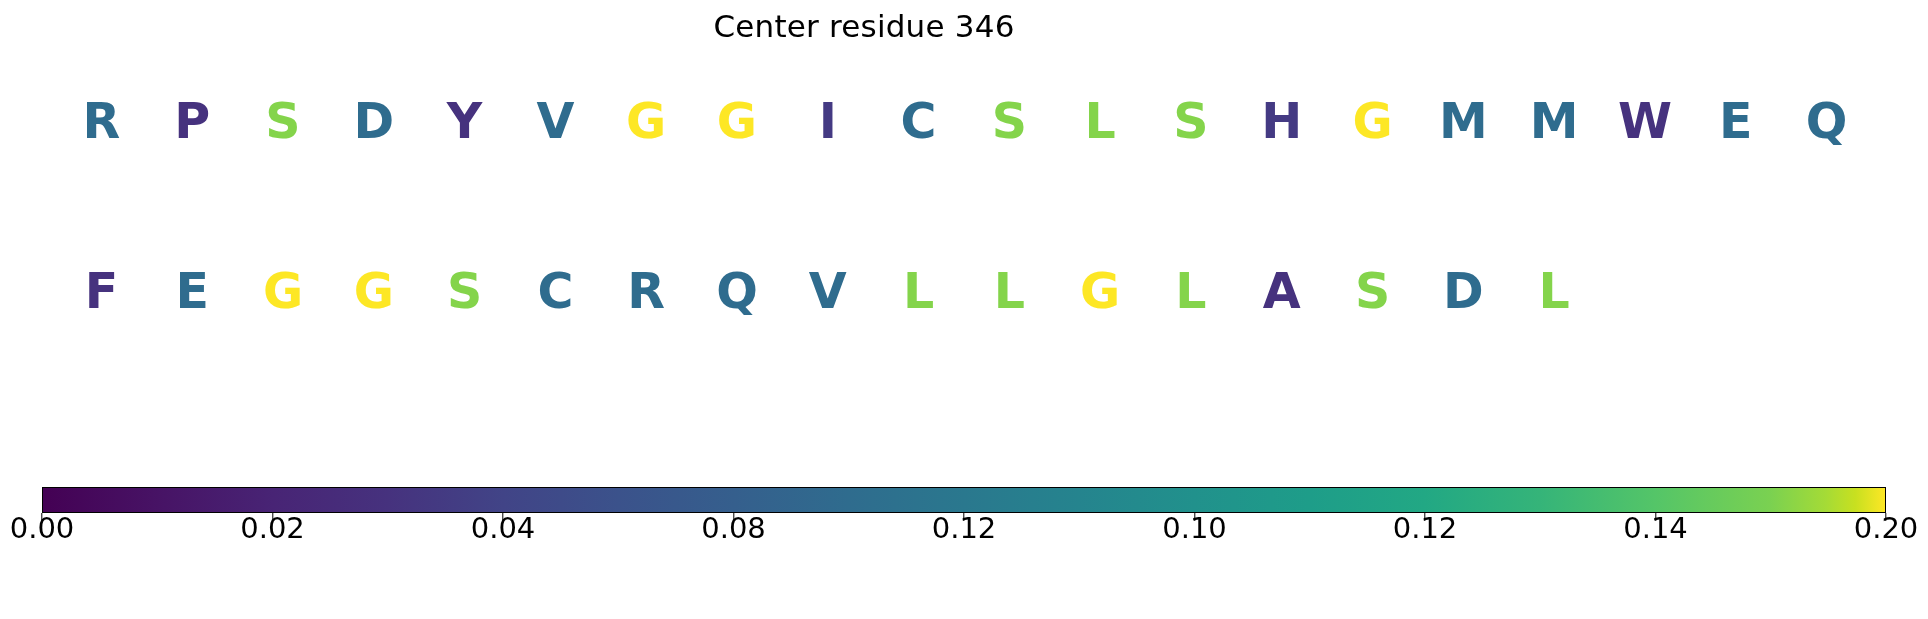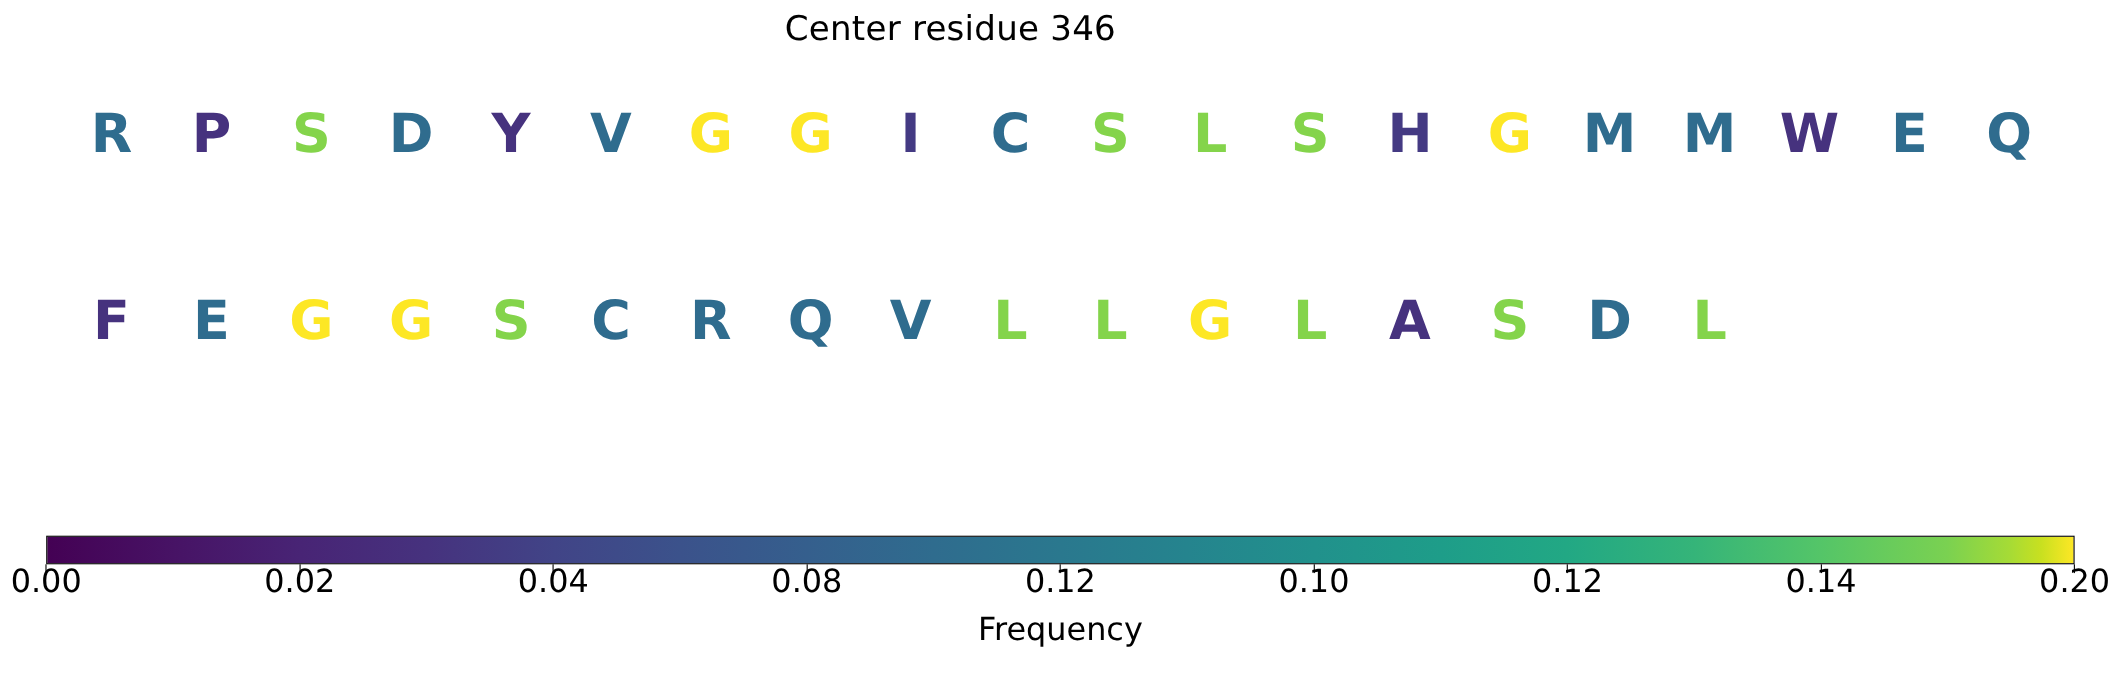--- a/index.html
+++ b/index.html
@@ -183,15 +183,14 @@
         <div class="cbar-label" style="left: 25%; text-align: right;">0.04</div>
         <div class="cbar-label" style="left: 37.5%;">0.08</div>
         <div class="cbar-label" style="left: 50%;">0.12</div>
         <div class="cbar-label" style="left: 62.5%;">0.10</div>
         <div class="cbar-label" style="left: 75%;">0.12</div>
         <div class="cbar-label" style="left: 87.5%;">0.14</div>
         <div class="cbar-label" style="left: 100%;">0.20</div>
       </div>
   </div>
 
-  <div class="cbar-axis-label">Frequency</div>
 
 </div>
 
 </body></html>

